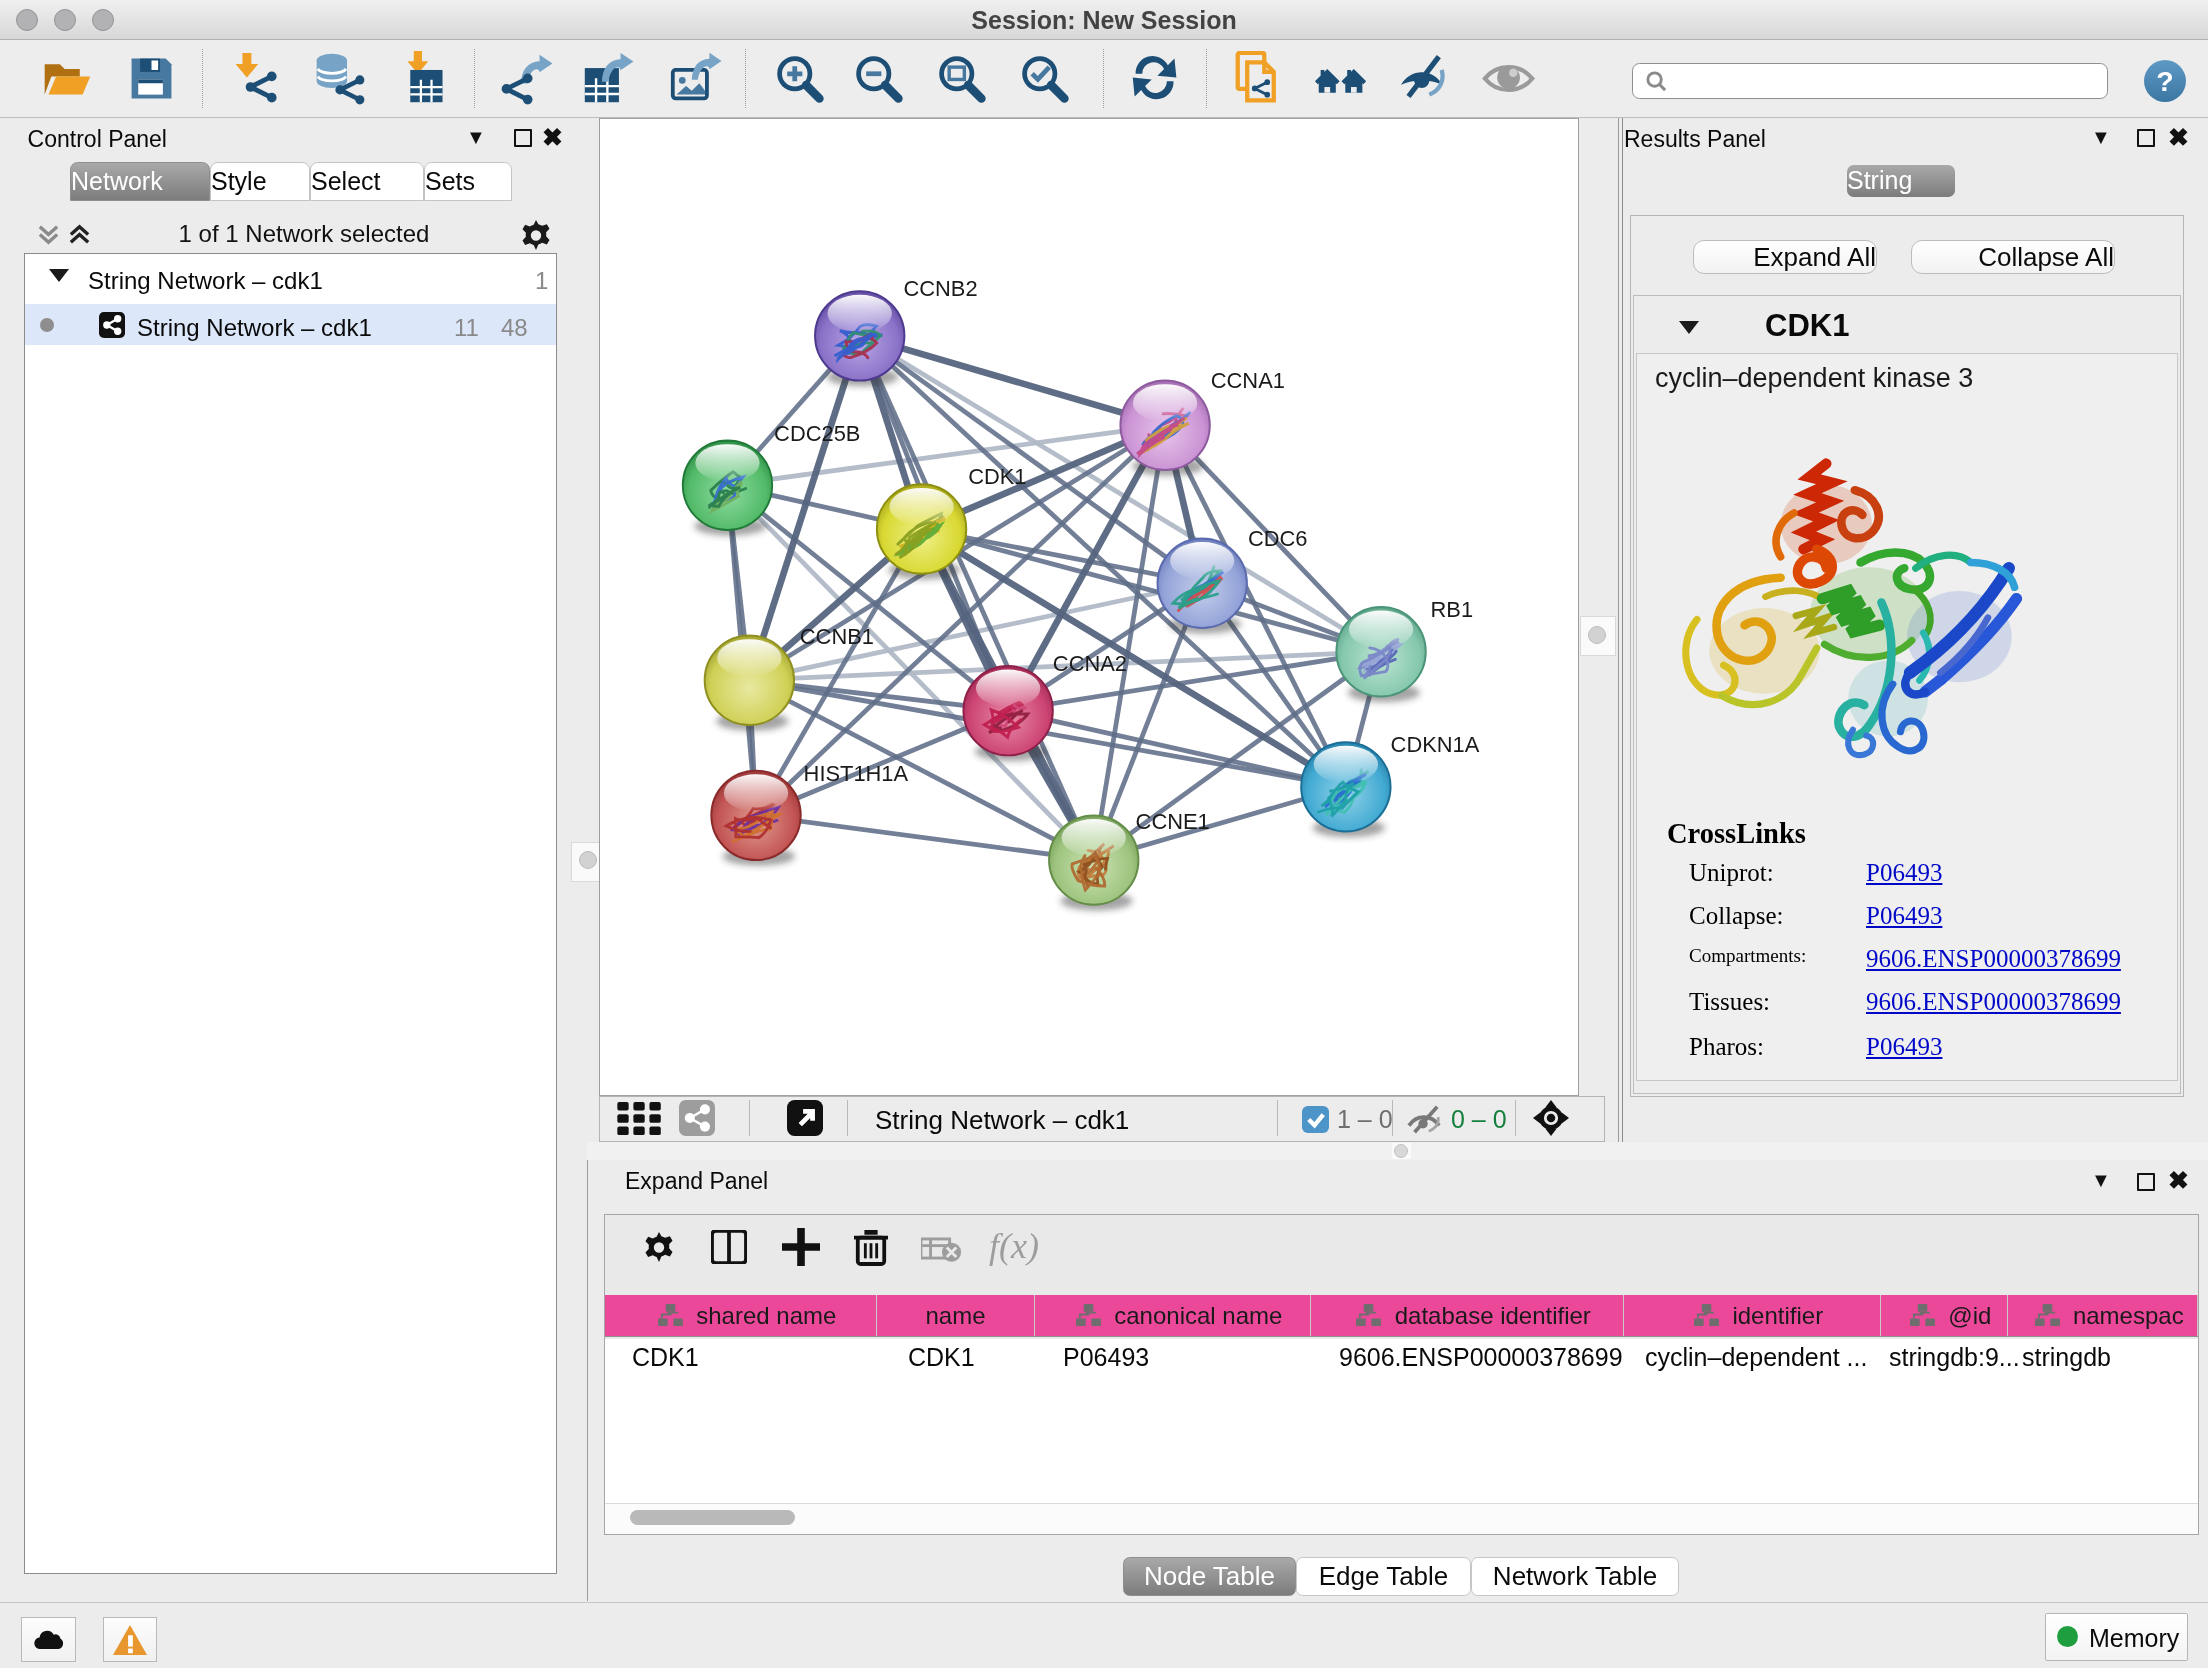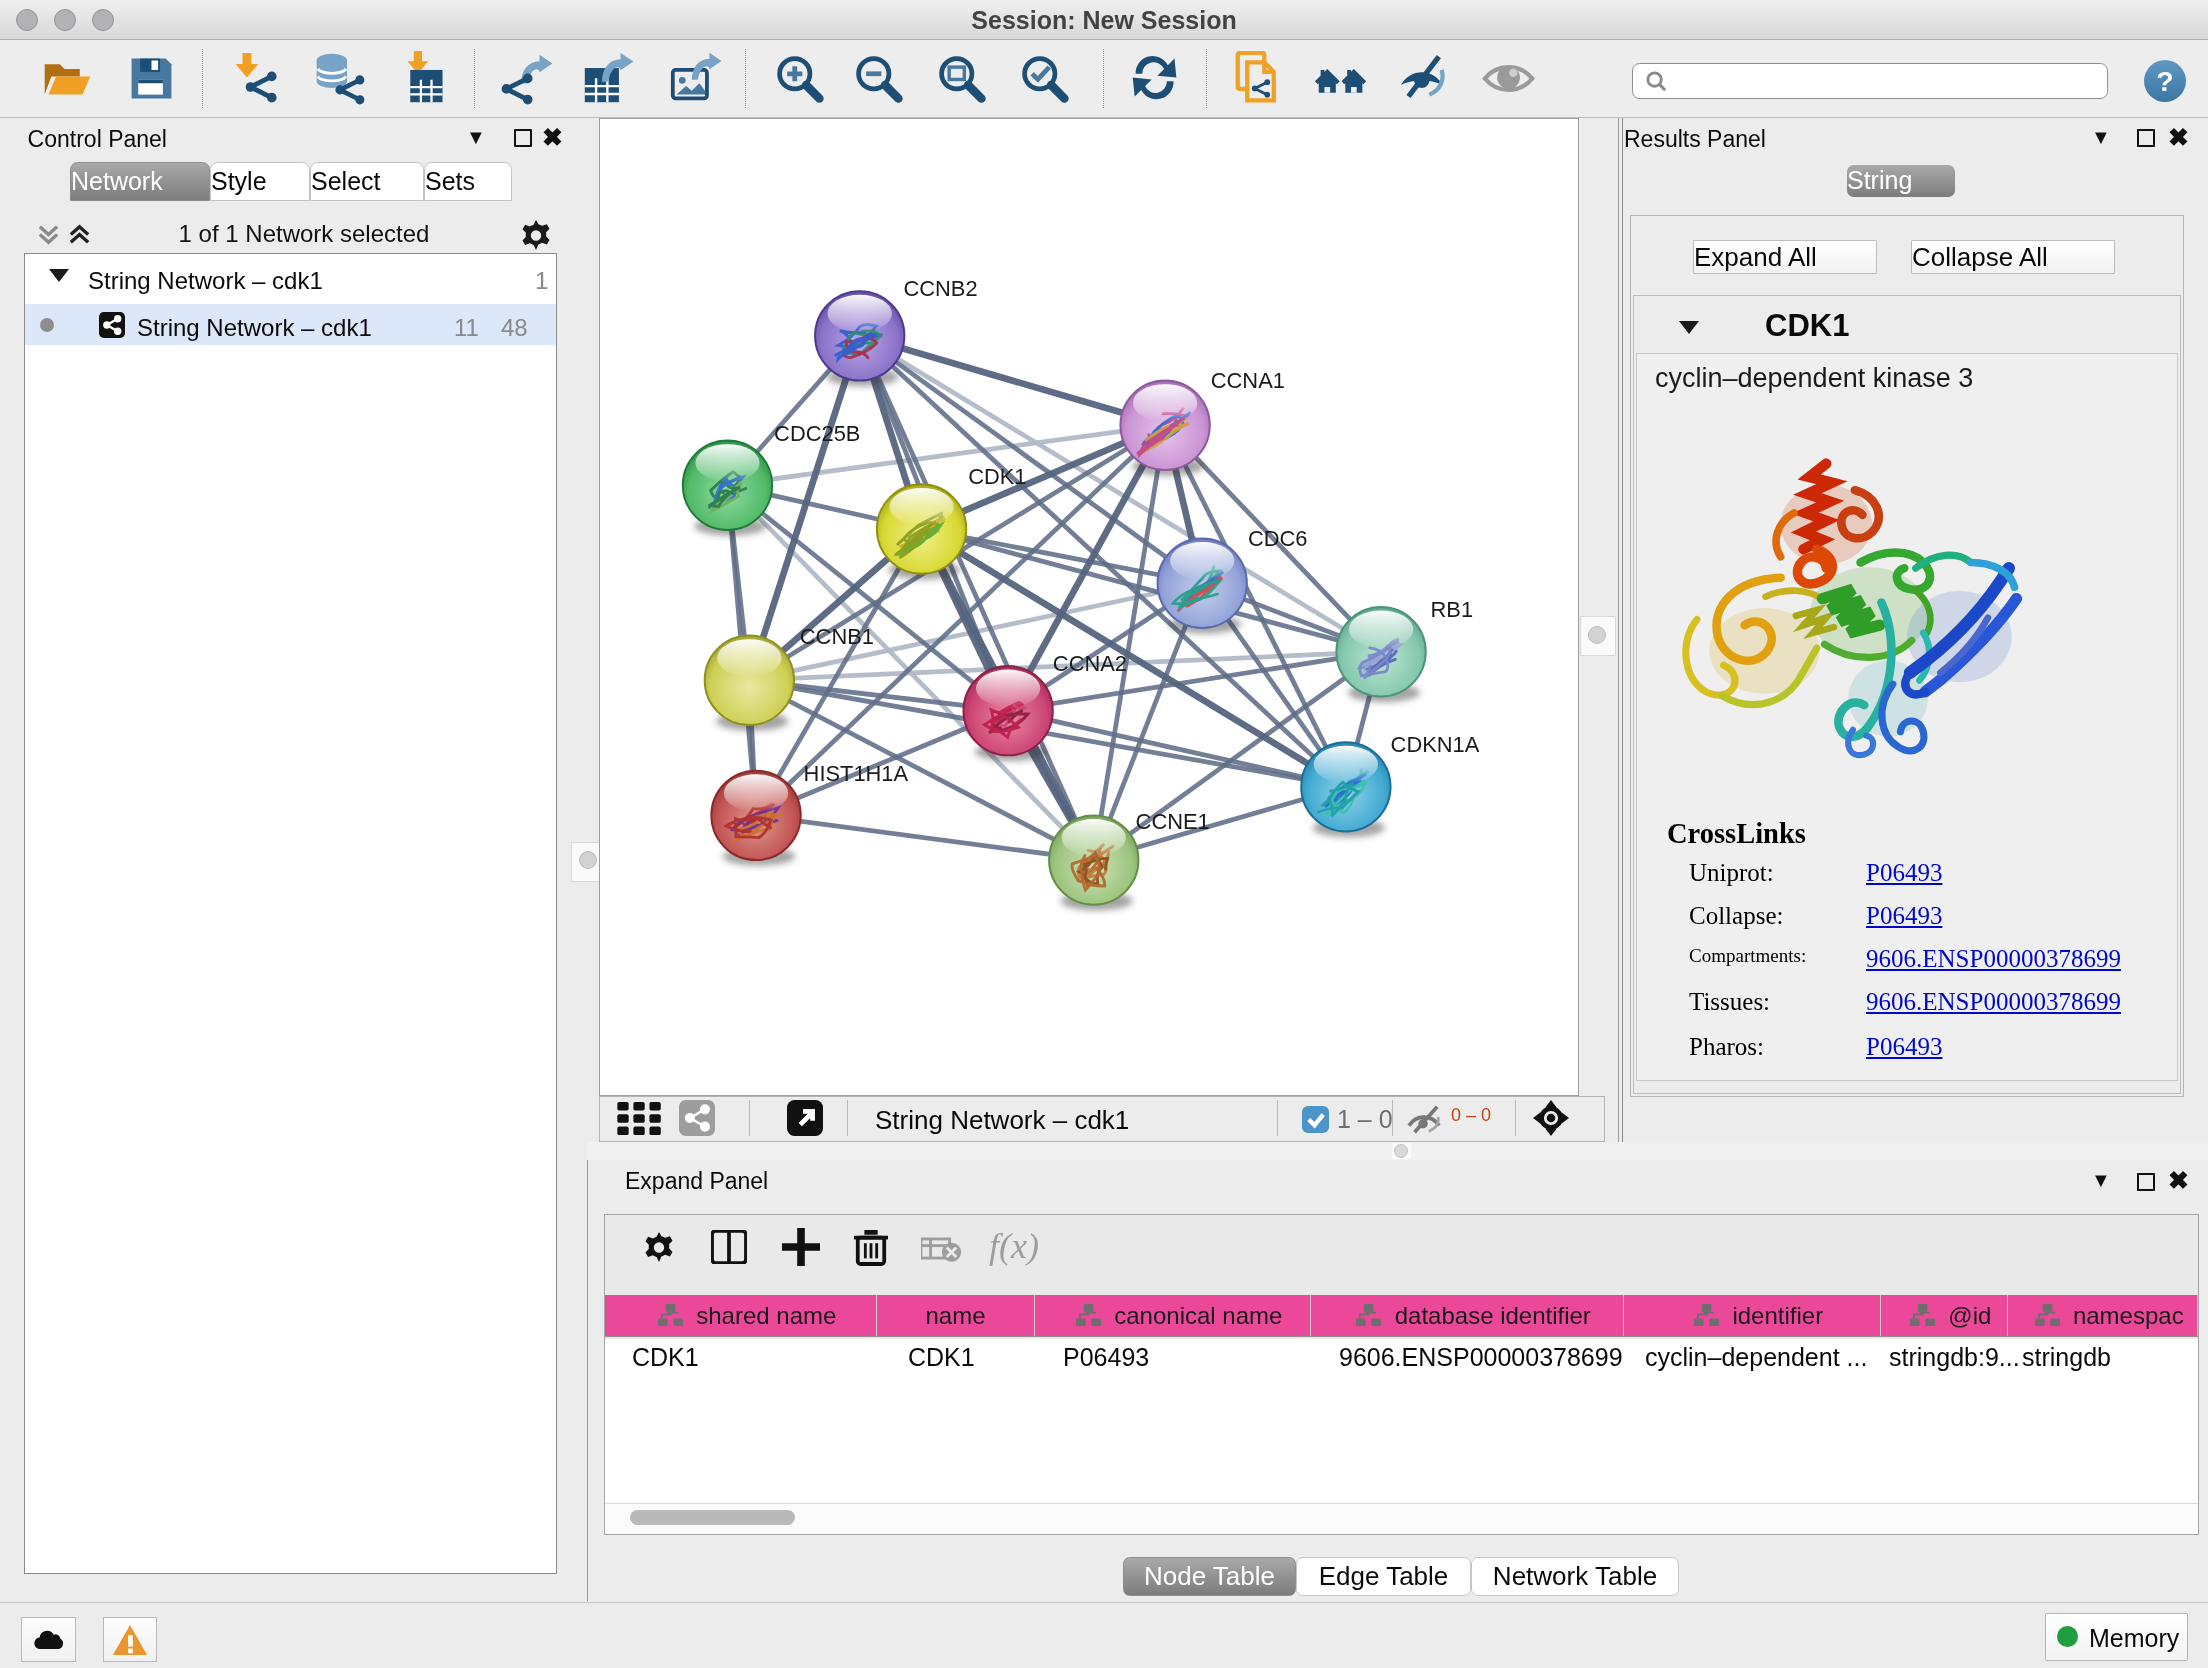--- a/index.html
+++ b/index.html
@@ -10,21 +10,21 @@
 #ibar{left:0;top:40px;width:2208px;height:78px;background:#ededed;border-bottom:1px solid #bdbdbd}
 .sep{top:49px;height:59px;border-left:1.9px dotted #9b9b9b;width:0}
 .ptitle{font-size:23px;color:#0a0a0a}
 .wtri{font-size:20px;color:#111}
 .wsq{width:18px;height:18px;border:2.9px solid #111;border-radius:1px}
 .wx{font-size:25px;color:#111;font-weight:700}
 .tab{height:39px;background:#fff;border:1px solid #c3c3c3;border-radius:7.6px 7.6px 0 0;font-size:25px;color:#0a0a0a;line-height:37px}
 .tabsel{background:linear-gradient(#a9a9a9,#7c7c7c);color:#fff;border-color:#8e8e8e}
 .btab{height:39px;background:#fff;border:1px solid #c6c6c6;border-radius:6.7px;text-align:center;font-size:26px;color:#0a0a0a;line-height:37px}
 .btabsel{background:linear-gradient(#a9a9a9,#7c7c7c);color:#fff;border-color:#8e8e8e}
-.btn{background:linear-gradient(#ffffff,#f2f2f2);border:1px solid #bdbdbd;border-radius:1px;text-align:left;font-size:26px;color:#0a0a0a}
+.btn{background:linear-gradient(#ffffff,#f2f2f2);border:1px solid #bdbdbd;border-radius:11px;text-align:right;font-size:26px;color:#0a0a0a}
 .hdrcell{border-right:1px solid #c9c9c9;height:100%;display:flex;align-items:center;justify-content:center;gap:13.3px;font-size:24px;color:#1a1a1a;position:relative}
 .lnk{color:#0008c8;text-decoration:underline}
 .gr{color:#8a8a8a}
 </style></head><body>
 <div id="w">
 <div id="tbar" class="ab"></div>
 <div class="ab tl" style="left:16px"></div>
 <div class="ab tl" style="left:54px"></div>
 <div class="ab tl" style="left:92px"></div>
 <div id="ttl" class="ab">Session: New Session</div>
@@ -451,21 +451,21 @@
       <path d="M7 14 l6 6 L22 9" stroke="#fff" stroke-width="4.5" fill="none"></path>
     </svg>
     <div class="ab" style="left:1337px;top:1105px;font-size:25px;color:#6e6e6e">1 – 0</div>
     <div class="ab" style="left:1392px;top:1100px;height:36px;border-left:1px solid #b9b9b9"></div>
     <svg class="ab" style="left:1405px;top:1103px" width="38" height="32" viewBox="0 0 40 34">
       <path d="M4 24 C12 12 28 12 36 24" fill="none" stroke="#787878" stroke-width="4"></path>
       <circle cx="19" cy="22" r="5" fill="#787878"></circle>
       <path d="M25 30 C33 27 36 21 35 15" fill="none" stroke="#a5a5a5" stroke-width="3"></path>
       <line x1="34" y1="4" x2="10" y2="31" stroke="#787878" stroke-width="4"></line>
     </svg>
-    <div class="ab" style="left:1451px;top:1105px;font-size:18px;color:#c2410c">0 – 0</div>
+    <div class="ab" style="left:1451px;top:1105px;font-size:25px;color:#15803d">0 – 0</div>
     <div class="ab" style="left:1515px;top:1100px;height:36px;border-left:1px solid #b9b9b9"></div>
     <svg class="ab" style="left:1533px;top:1100px" width="36" height="36" viewBox="0 0 38 38">
       <circle cx="19" cy="19" r="10" fill="none" stroke="#111" stroke-width="5"></circle>
       <g fill="#111">
         <path d="M19 0 l6 8 h-12 z"></path>
         <path d="M19 38 l6 -8 h-12 z"></path>
         <path d="M0 19 l8 -6 v12 z"></path>
         <path d="M38 19 l-8 -6 v12 z"></path>
       </g>
       <circle cx="19" cy="19" r="4.5" fill="#111"></circle>

